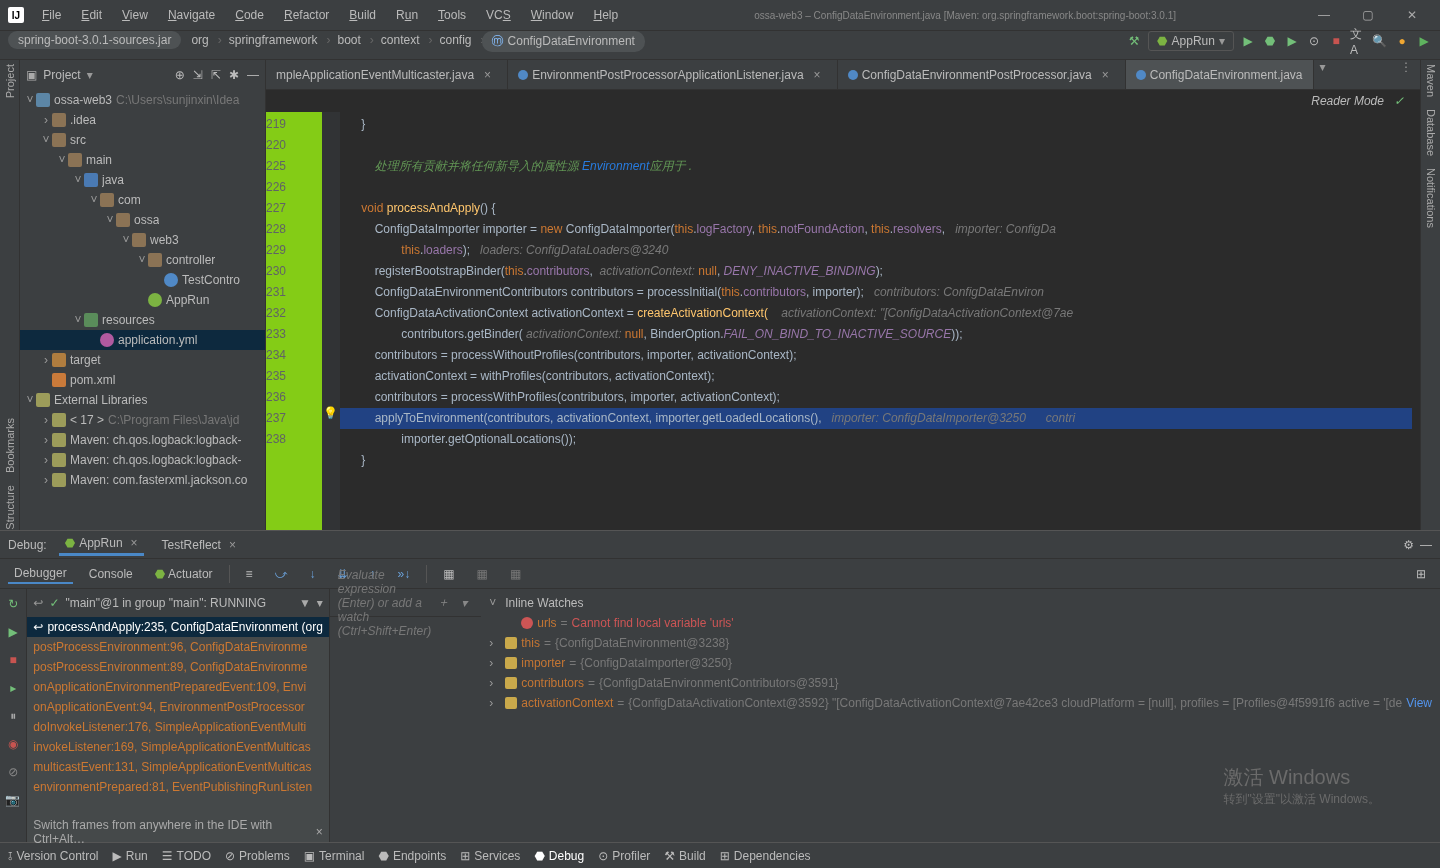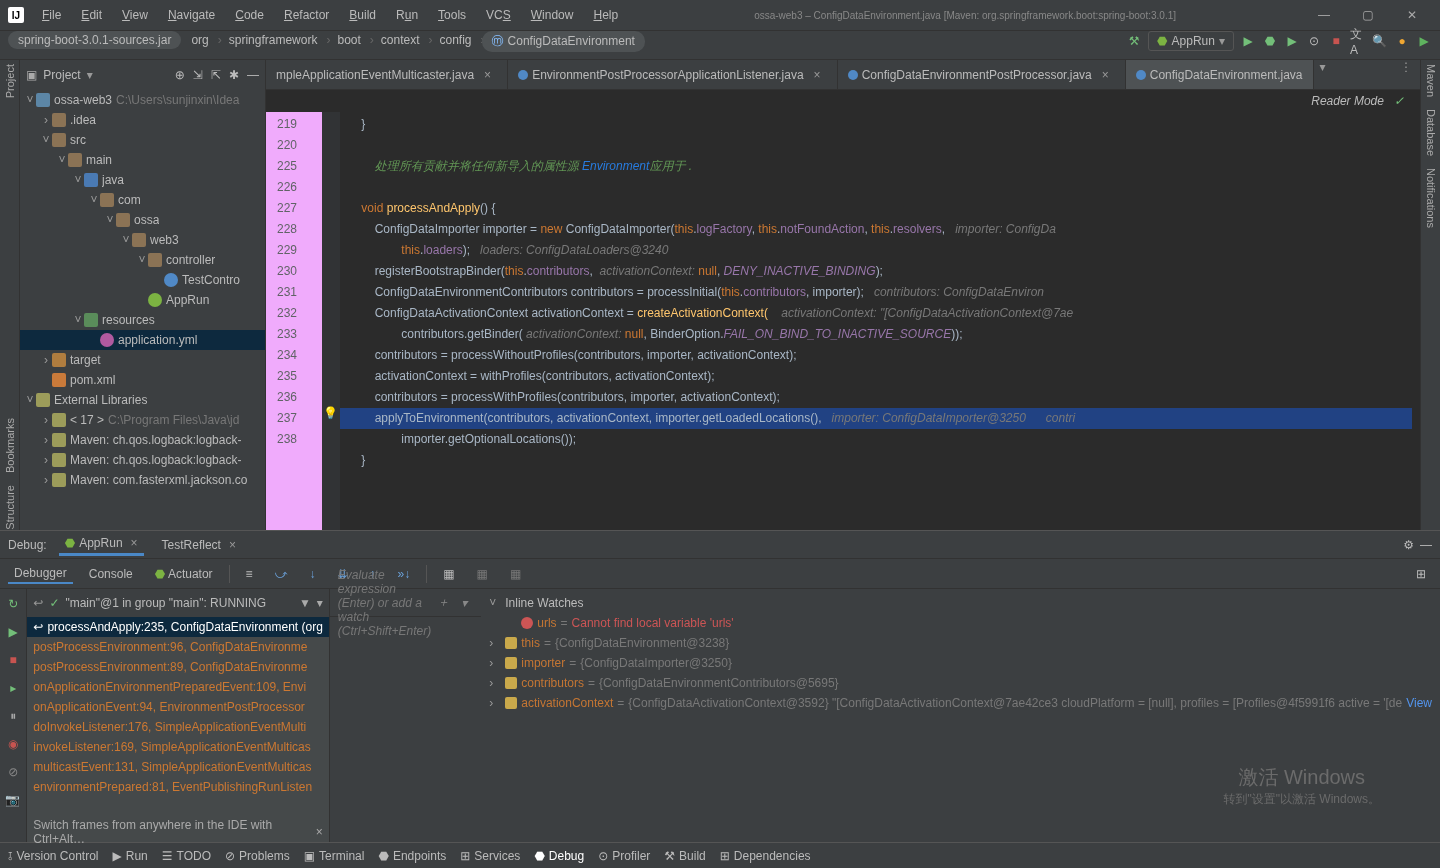--- a/index.html
+++ b/index.html
@@ -44,21 +44,21 @@
 .tree-row .txt { overflow:hidden; text-overflow:ellipsis; }
 .tree-row .dim { color:#777; margin-left:4px; }
 .editor-wrap { flex:1; display:flex; flex-direction:column; background:#2b2b2b; }
 .ed-tab { display:flex; align-items:center; padding:0 10px; gap:4px; cursor:pointer; border-right:1px solid #323232; white-space:nowrap; }
 .ed-tab.active { background:#4e5254; }
 .ed-tab .dot { width:10px;height:10px;border-radius:50%;background:#5089c6;display:inline-block; }
 .ed-close { padding:0 6px; color:#999; cursor:pointer; }
 .ed-dots { padding:0 8px; color:#999; cursor:pointer; margin-left:auto; }
 .reader-mode { height:22px; display:flex; justify-content:flex-end; align-items:center; padding:0 16px; gap:10px; color:#bbb; font-style:italic; font-family:"Segoe UI"; }
 .code-area { flex:1; display:flex; font-family:Consolas,monospace; font-size:13px; overflow:hidden; }
-.gutter { width:56px; background:#f0abfc; text-align:center; padding:2px 14px 0 0; color:#606366; line-height:21px; }
+.gutter { width:56px; background:#84cc16; text-align:left; padding:2px 14px 0 0; color:#606366; line-height:21px; }
 .gutter-icons { width:18px; background:#313335; }
 .code { flex:1; padding:2px 0 0 8px; color:#a9b7c6; white-space:pre; line-height:21px; overflow:hidden; }
 .code .kw { color:#cc7832; }
 .code .fn { color:#ffc66d; }
 .code .th { color:#cc7832; }
 .code .fld { color:#9876aa; }
 .code .hint { color:#787878; font-style:italic; }
 .code .hint-box { color:#787878; font-style:italic; }
 .code .enum { color:#9876aa; font-style:italic; }
 .code .bi { color:#ffc66d; }
@@ -93,21 +93,21 @@
 .var-row .vk { color:#c57633; }
 .var-row .ve { color:#787878; }
 .var-row .err { color:#cc5555; }
 .var-row .view { margin-left:auto; color:#5394ec; cursor:pointer; }
 .vico { width:12px; height:12px; border-radius:2px; display:inline-block; }
 .vico.obj { background:#c9a94b; }
 .vico.err2 { background:#cc5555; border-radius:50%; }
 .bottom-bar { height:26px; background:#3c3f41; border-top:1px solid #555; display:flex; align-items:center; padding:0 8px; gap:14px; }
 .bb-item { display:flex; align-items:center; gap:4px; cursor:pointer; font-size:12px; }
 .bb-item.active { color:#fff; }
-.watermark { position:fixed; right:60px; bottom:60px; color:#6b6b6b; text-align:center; pointer-events:none; }
+.watermark { position:fixed; right:60px; bottom:60px; color:#6b6b6b; text-align:left; pointer-events:none; }
 .watermark .t1 { font-size:20px; }
 .watermark .t2 { font-size:12px; }
 .topright-tools { display:flex; gap:6px; align-items:center; margin-left:auto; }
 </style>
 </head>
 <body>
 
 <div class="titlebar">
   <div class="logo">IJ</div>
   <span class="menu-item"><u>F</u>ile</span>
@@ -473,21 +473,21 @@
             <span class="vico obj"></span> 
             <span class="vk">importer</span> 
             <span class="ve">= </span>
             <span class="ve">{ConfigDataImporter@3250}</span>
           </div>
         <div class="var-row">
             <span class="chv">›</span>
             <span class="vico obj"></span> 
             <span class="vk">contributors</span> 
             <span class="ve">= </span>
-            <span class="ve">{ConfigDataEnvironmentContributors@5695}</span>
+            <span class="ve">{ConfigDataEnvironmentContributors@3591}</span>
           </div>
         <div class="var-row">
             <span class="chv">›</span>
             <span class="vico obj"></span> 
             <span class="vk">activationContext</span> 
             <span class="ve">= </span>
             <span class="ve" style="overflow:hidden;text-overflow:ellipsis">{ConfigDataActivationContext@3592} "[ConfigDataActivationContext@7ae42ce3 cloudPlatform = [null], profiles = [Profiles@4f5991f6 active = '[de</span>
             <span class="view">View</span>
           </div>
       </div>

